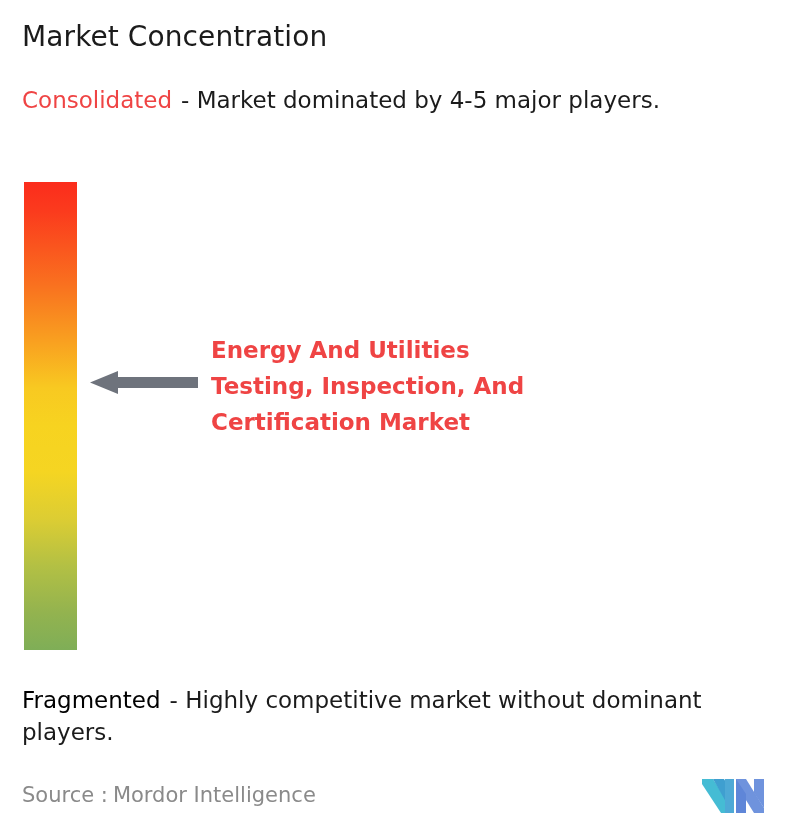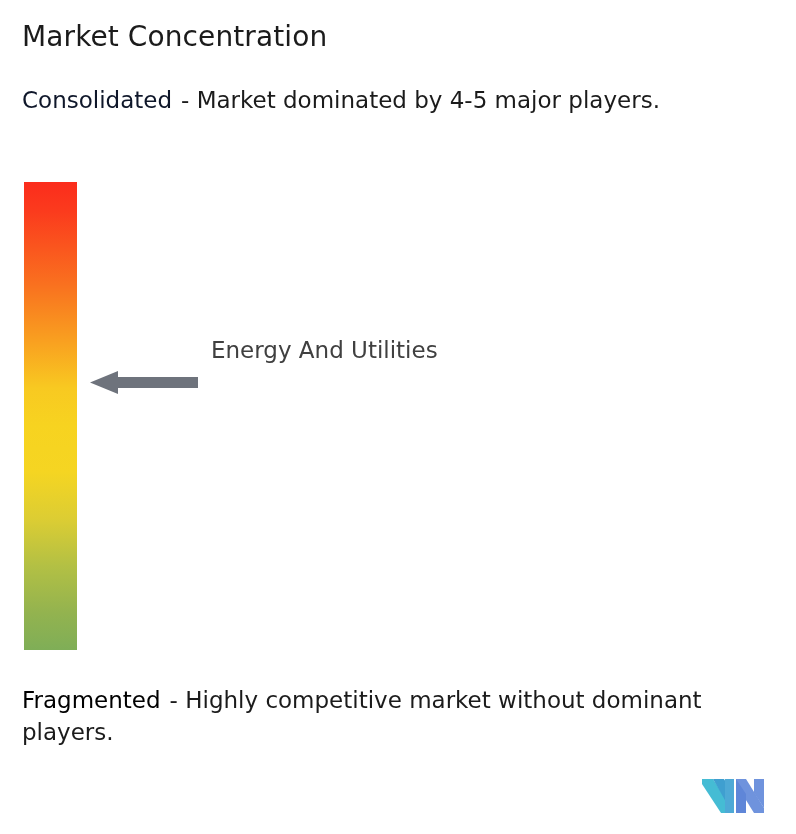--- a/index.html
+++ b/index.html
@@ -49,21 +49,21 @@
   .caption-bottom {
     position: absolute;
     left: 22px;
     top: 684px;
     width: 766px;
     font-size: 23px;
     line-height: 32px;
     color: #1b1b1b;
   }
   .term-consolidated {
-    color: #0f172a;
+    color: #ef4444;
   }
   .term-fragmented {
     color: #000000;
   }
   .term-gap {
     display: inline-block;
     width: 9px;
   }
 
   
@@ -97,22 +97,22 @@
   }
 
   
   .market-label {
     position: absolute;
     left: 211px;
     top: 332px;
     width: 430px;
     font-size: 23px;
     line-height: 36px;
-    color: #404040;
-    font-weight: normal;
+    color: #ef4444;
+    font-weight: bold;
   }
 
   
   .source-line {
     position: absolute;
     left: 22px;
     top: 782px;
     font-size: 21px;
     line-height: 26px;
     color: #8a8a8a;
@@ -143,26 +143,31 @@
   </div>
 
   <div class="gradient-bar"></div>
 
   <svg class="pointer-arrow" viewBox="0 0 108 25">
     <polygon points="0,12.5 28,1 28,7 108,7 108,18 28,18 28,24" fill="#6e737c"></polygon>
   </svg>
 
   <div class="market-label">
     <div>Energy And Utilities</div>
+    <div>Testing, Inspection, And</div>
+    <div>Certification Market</div>
   </div>
 
   <div class="caption-bottom">
     <span class="term-fragmented">Fragmented</span><span class="term-gap"></span><span>- Highly competitive market without dominant players.</span>
   </div>
 
+  <div class="source-line">
+    <span>Source :</span><span class="source-sep"></span><span>Mordor Intelligence</span>
+  </div>
 
   <svg class="brand-logo" viewBox="0 0 62 38">
     <polygon points="0,4 11,4 30,34 30,38 19,38 0,9" fill="#45bcd4"></polygon>
     <polygon points="11,4 22,4 30,17 24,27" fill="#3f9fd0"></polygon>
     <polygon points="22,4 32,4 32,38 22,38" fill="#4fc3d2" opacity="0"></polygon>
     <polygon points="30,4 30,38 19,38 30,20" fill="#45bcd4" opacity="0"></polygon>
     <polygon points="24,4 34,4 34,38 24,38" fill="#5f86d8" opacity="0"></polygon>
     <polygon points="23,4 32,4 32,38 23,38" fill="#4ea9d6"></polygon>
     <polygon points="34,4 44,4 62,33 62,38 52,38 34,9" fill="#6f93dd"></polygon>
     <polygon points="34,4 34,38 44,38 44,19" fill="#5f86d8"></polygon>

